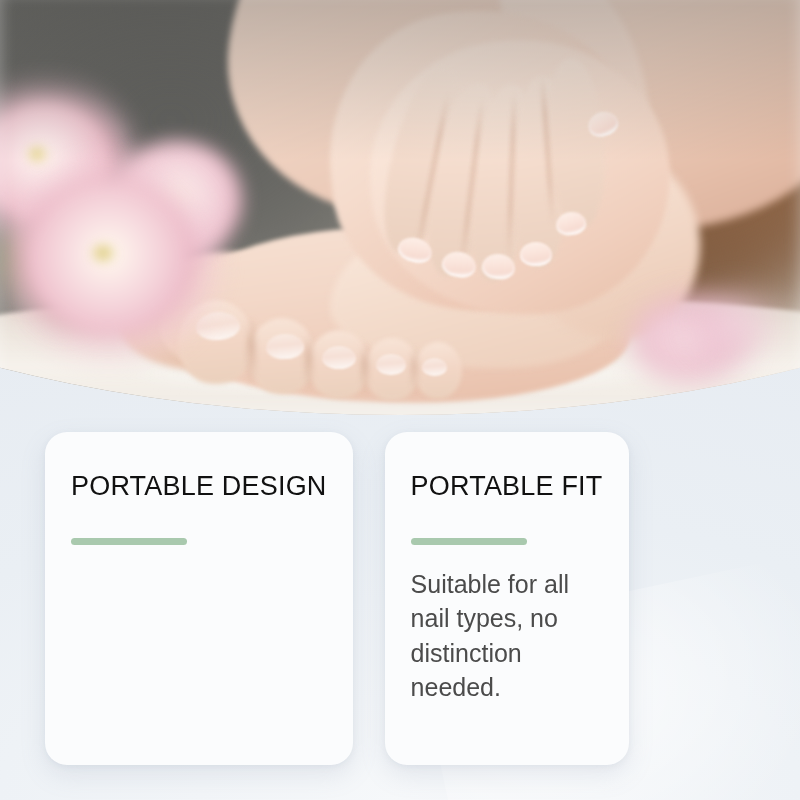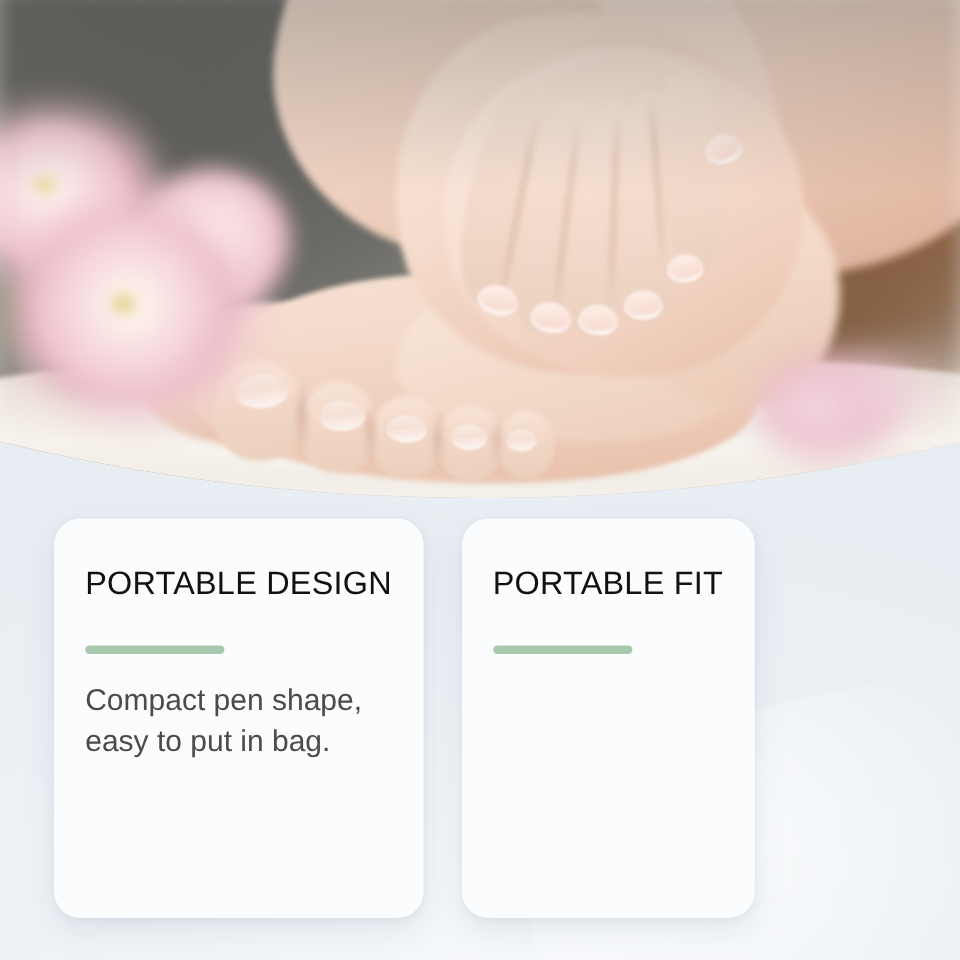--- a/index.html
+++ b/index.html
@@ -487,23 +487,23 @@
       <div class="photo-shade-top"></div>
     </div>
   </div>
   <div class="hero-rim"></div>
 
   <div class="cards">
 
     <div class="card">
       <h2 class="card-title">PORTABLE DESIGN</h2>
       <div class="card-rule"></div>
-      <p class="card-body">Compact pen shape, easy to put in bag.</p>
     </div>
 
     <div class="card">
       <h2 class="card-title">PORTABLE FIT</h2>
       <div class="card-rule"></div>
+      <p class="card-body">Suitable for all nail types, no distinction needed.</p>
     </div>
 
   </div>
 
 </div>
 
 </body></html>

